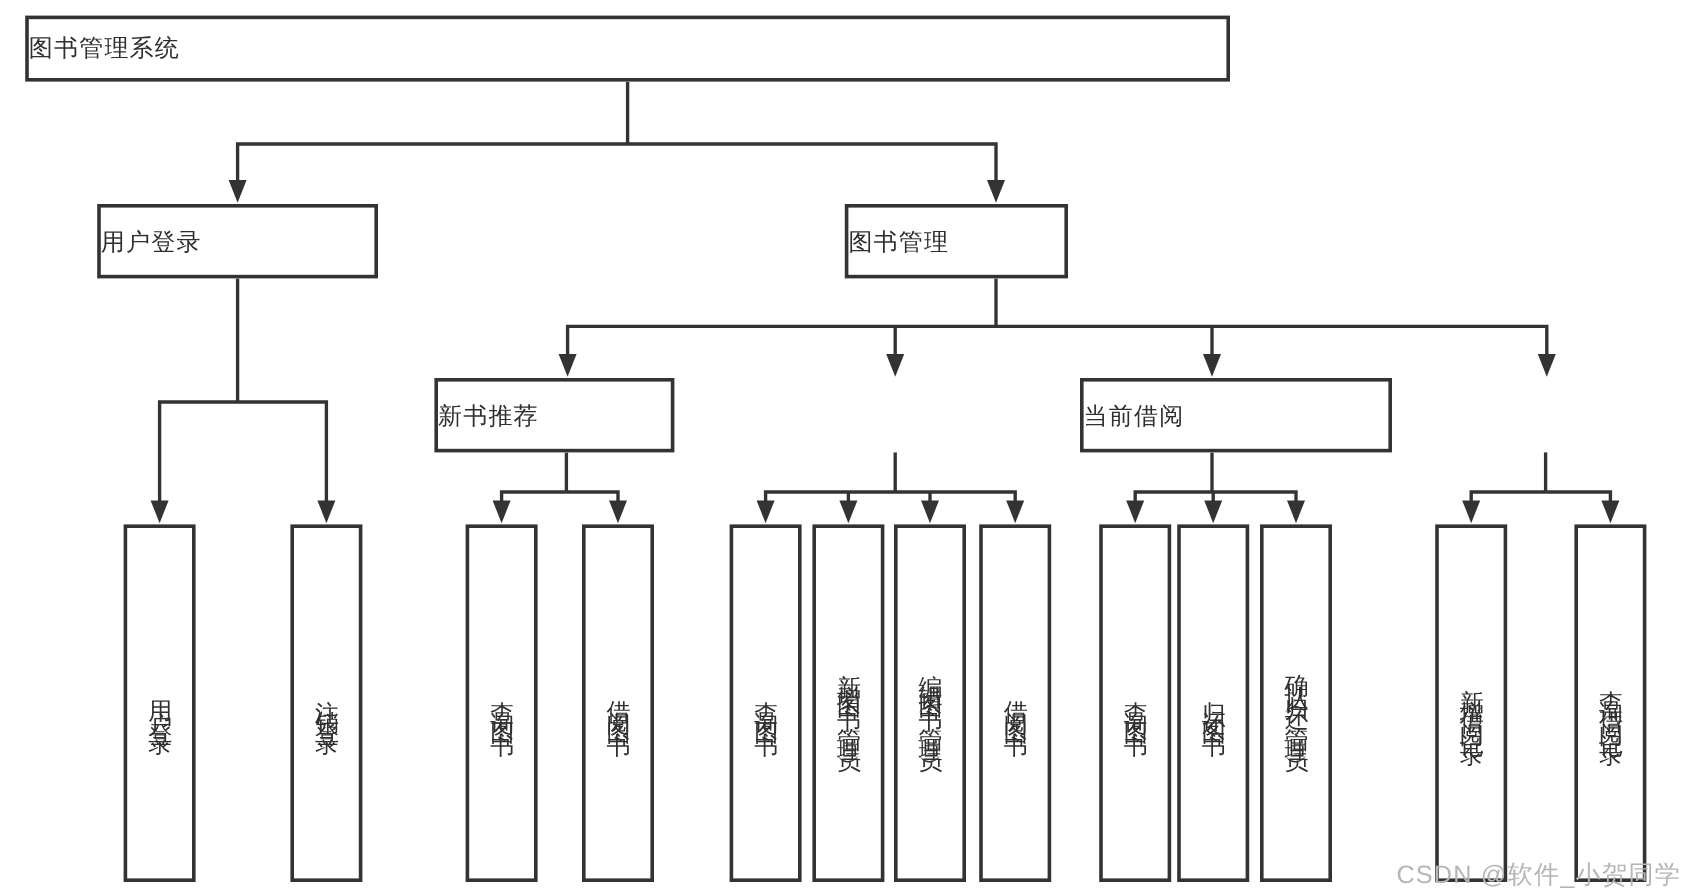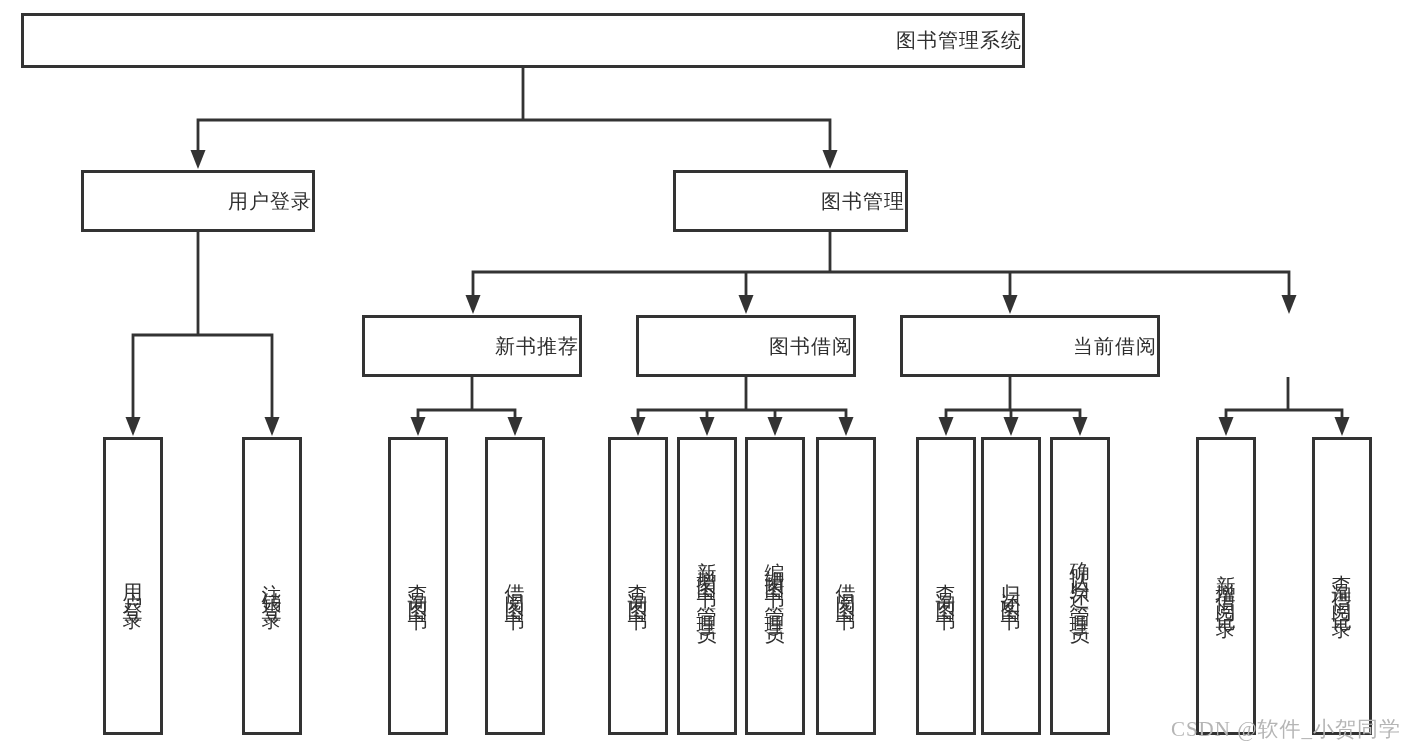--- a/index.html
+++ b/index.html
@@ -22,21 +22,21 @@
     height: 747px;
     z-index: 1;
   }
   .hbox {
     position: absolute;
     box-sizing: border-box;
     border: 3px solid #333333;
     background: #ffffff;
     display: flex;
     align-items: center;
-    justify-content: flex-end;
+    justify-content: flex-start;
     z-index: 2;
   }
   .hbox span {
     font-size: 20px;
     color: #2f2f2f;
     letter-spacing: 1px;
     white-space: nowrap;
   }
   .vbox {
     position: absolute;
@@ -61,21 +61,20 @@
   }
   #watermark {
     position: absolute;
     right: 4px;
     bottom: 4px;
     font-size: 21px;
     color: #b5b5b5;
     z-index: 5;
     white-space: nowrap;
     letter-spacing: 1px;
-    font-family: Liberation Serif, serif;
   }
 </style>
 </head>
 <body>
 
 <div id="canvas">
 
   <svg id="edges" viewBox="0 0 1405 747" xmlns="http://www.w3.org/2000/svg">
 
     <g stroke="#333333" stroke-width="2.8" fill="none">
@@ -145,29 +144,26 @@
     </g>
   </svg>
 
   <div class="hbox" style="left:21px; top:13px; width:1004px; height:55px;">
     <span>图书管理系统</span>
   </div>
 
   <div class="hbox" style="left:81px; top:170px; width:234px; height:62px;">
     <span>用户登录</span>
   </div>
-  <div class="hbox" style="left:673px; top:170px; width:235px; height:62px;">
+  <div class="hbox" style="left:704px; top:170px; width:186px; height:62px;">
     <span>图书管理</span>
   </div>
 
-  <div class="hbox" style="left:362px; top:315px; width:220px; height:62px;">
+  <div class="hbox" style="left:362px; top:315px; width:200px; height:62px;">
     <span>新书推荐</span>
-  </div>
-  <div class="hbox" style="left:636px; top:315px; width:220px; height:62px;">
-    <span>图书借阅</span>
   </div>
   <div class="hbox" style="left:900px; top:315px; width:260px; height:62px;">
     <span>当前借阅</span>
   </div>
 
   <div class="vbox" style="left:103px;">
     <span>用户登录</span>
   </div>
   <div class="vbox" style="left:242px;">
     <span>注销登录</span>

